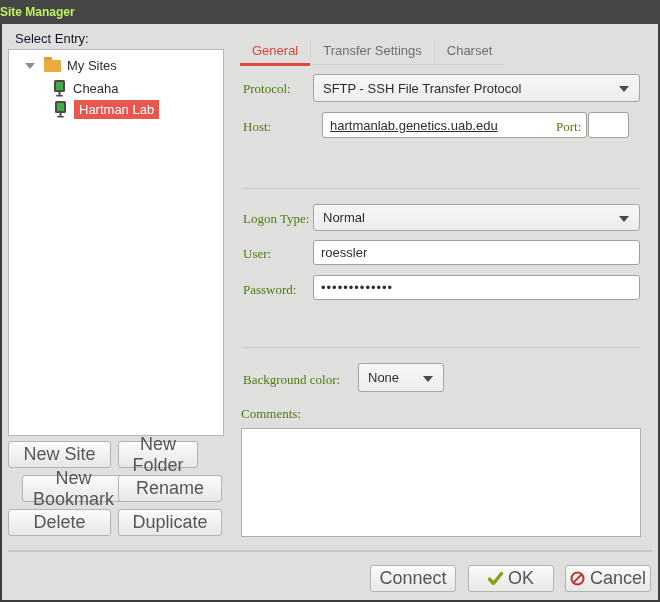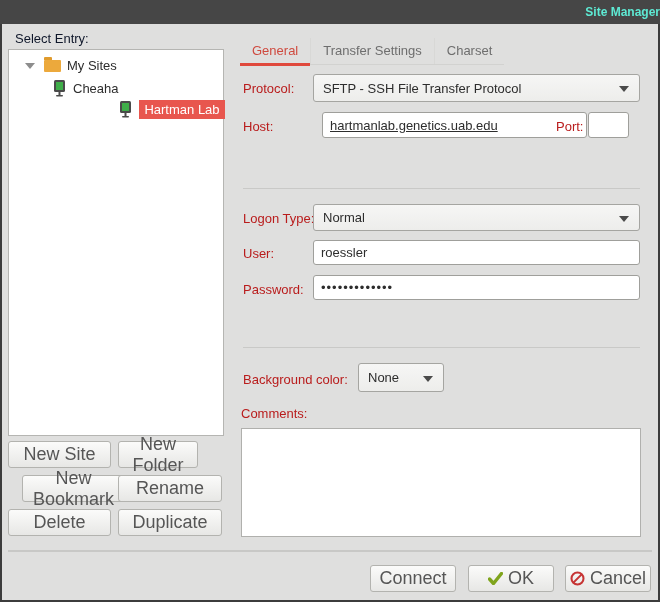--- a/index.html
+++ b/index.html
@@ -1,31 +1,31 @@
 <!DOCTYPE html>
 <html><head>
 <meta charset="utf-8">
 <style>
   * { margin:0; padding:0; box-sizing:border-box; }
   html,body { width:660px; height:602px; }
   body { font-family:"Liberation Sans", sans-serif; font-size:13px; color:#3c3c3c; }
 
   .window { position:relative; width:660px; height:602px; background:#3c3c3c; overflow:hidden; }
   .titlebar { position:absolute; left:0; top:0; width:660px; height:24px; background:#464646;
-              color:#5eead4; font-weight:bold; font-size:12px; text-align:right; line-height:24px; }
+              color:#bef264; font-weight:bold; font-size:12px; text-align:left; line-height:24px; }
   .body { position:absolute; left:2px; top:24px; width:656px; height:576px; background:#dfdfde; }
 
   
   .select-entry { position:absolute; left:13px; top:7px; color:#0f172a; }
   .tree { position:absolute; left:6px; top:25px; width:216px; height:387px; background:#ffffff;
           border:1px solid #b5b5b2; }
   .tree-row { position:absolute; height:21px; display:flex; align-items:center; }
   .row-root { left:0; top:5px; width:214px; }
   .row-child1 { left:0; top:28px; width:214px; }
-  .row-child2 { left:16px; top:49px; width:250px;justify-content:center; }
+  .row-child2 { left:1px; top:49px; width:250px; }
   .expander { width:0; height:0; border-left:5px solid transparent; border-right:5px solid transparent;
               border-top:6px solid #8d8d8d; margin-left:16px; margin-right:9px; }
   .folder { position:relative; width:17px; height:12px; background:#eca93c; border-radius:1px;
             margin-right:6px; }
   .folder:before { content:""; position:absolute; left:0; top:-3px; width:8px; height:3px;
                    background:#e09b2d; border-radius:1px 1px 0 0; }
   .server-icon { margin-left:44px; margin-right:7px; }
   .tree-label { color:#2d2d2d; }
   .tree-label.selected { background:#e8564e; color:#ffffff; padding:2px 5px; }
 
@@ -39,21 +39,21 @@
   .tabs { position:absolute; left:238px; top:14px; height:27px; display:flex;
           border-bottom:1px solid #d2d2d0; }
   .tab { padding:0 12px; line-height:25px; color:#6e6e6e; border-right:1px solid #d8d8d6;
          position:relative;text-align:center; }
   .tab:last-child { border-right:none; }
   .tab.active { color:#cf4a3f; }
   .tab.active:after { content:""; position:absolute; left:0; bottom:-2px; width:100%; height:3px;
                       background:#e0493c; }
 
   
-  .flabel { position:absolute; color:#b91c1c; }
+  .flabel { position:absolute; color:#4d7c0f;font-family:Liberation Serif, serif; }
   .field { position:absolute; background:#ffffff; border:1px solid #9f9f9b; border-radius:3px;
            font-size:13px; padding:0 7px; font-family:"Liberation Sans",sans-serif; color:#2d2d2d; }
   .dropdown { position:absolute; background:linear-gradient(#f6f6f5,#ededeb); border:1px solid #a5a5a1;
               border-radius:3px; display:flex; align-items:center; padding:3px 9px; color:#2d2d2d; }
   .dropdown .arrow { position:absolute; right:10px; top:50%; margin-top:-2px; width:0; height:0;
                      border-left:5px solid transparent; border-right:5px solid transparent;
                      border-top:6px solid #4a4a4a; }
   .sep { position:absolute; height:1px; background:#c9c9c7; }
 
   textarea.comments { position:absolute; left:239px; top:404px; width:400px; height:109px;

